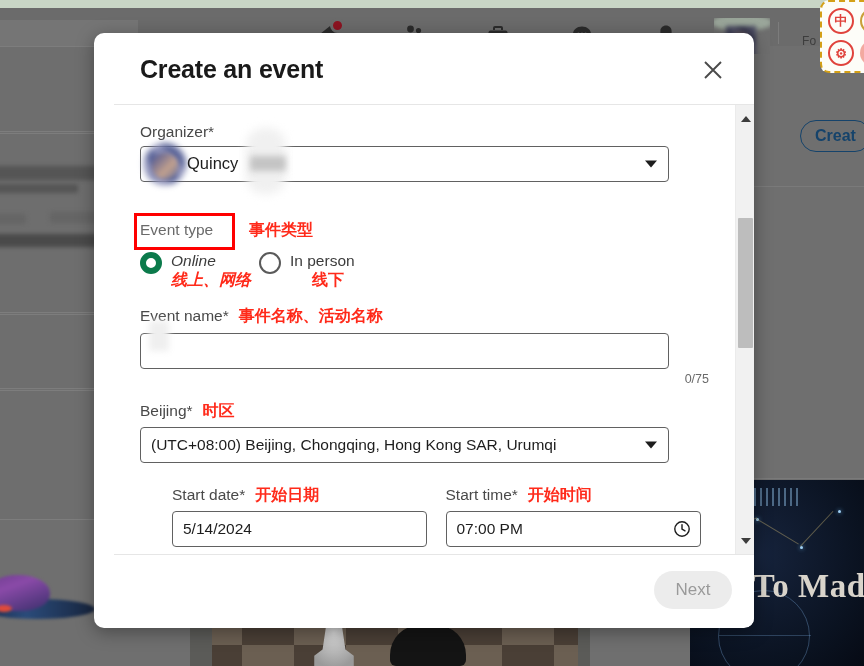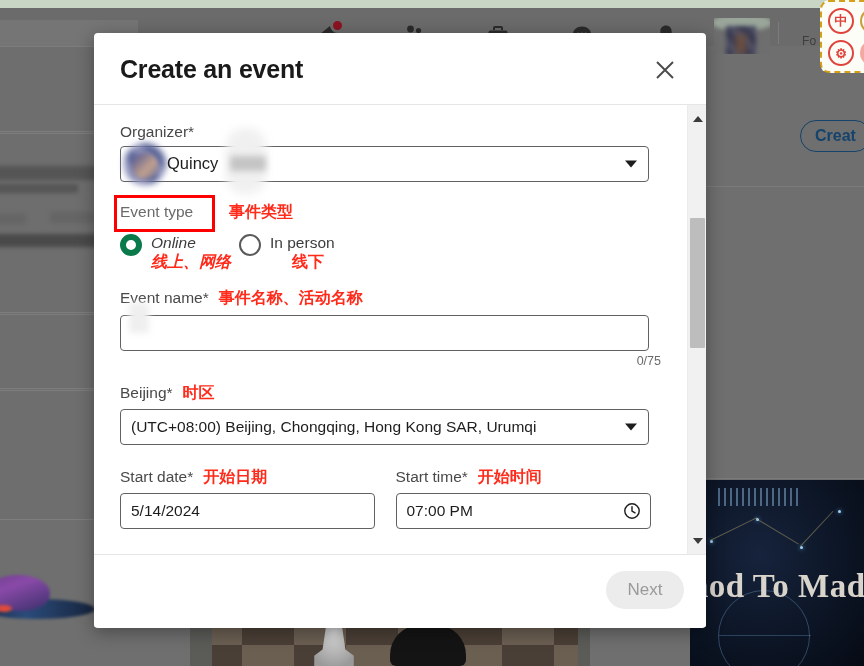--- a/index.html
+++ b/index.html
@@ -205,25 +205,26 @@
     font-family: "Liberation Serif", serif;
     font-size: 33px; font-weight: bold;
     color: #d9d4cb;
     white-space: nowrap;
     letter-spacing: .5px;
   }
 
   
   .modal {
     position: absolute; left: 94px; top: 33px;
-    width: 612px; height: 595px;
+    width: 660px; height: 595px;
     background: #ffffff;
-    border-radius: 4px;
+    border-radius: 10px;
     box-shadow: 0 4px 18px rgba(0,0,0,.35);
     overflow: hidden;
+    padding-left: 20px;
   }
   .modal-header {
     position: relative;
     height: 72px;
     border-bottom: 1px solid #e6e6e6;
     display: flex; align-items: center;
   }
   .modal-title {
     position: absolute; left: 26px; top: 22px;
     font-size: 25px; font-weight: bold; color: #1a1a1a;
@@ -307,21 +308,21 @@
 
   
   .anno-box {
     position: absolute;
     border: 3px solid #ff0000;
     pointer-events: none;
   }
 
   .event-type-label-wrap {
     position: relative;
-    margin-top: 14px;
+    margin-top: 32px;
     height: 36px;
   }
   .event-type-label {
     position: absolute; left: 0px; top: 7px;
     font-size: 15.5px; color: #6a6a6a;
   }
   .event-type-cn {
     position: absolute; left: 109px; top: 6px;
   }
 
@@ -362,21 +363,21 @@
   }
   .char-count {
     position: absolute; right: 0px; top: 39px;
     font-size: 12.5px; color: #6a6a6a;
   }
   .name-smudge {
     position: absolute; left: 9px; top: -12px;
     width: 20px; height: 30px; background: #efefef; filter: blur(3px);
   }
 
-  .row2 { display: flex; gap: 8px; margin-top: 22px; }
+  .row2 { display: flex; gap: 8px; margin-top: 22px; margin-left: 32px; }
   .col-date { width: 272px; }
   .col-time { width: 272px; margin-left: 2px; }
   .small-input {
     position: relative;
     width: 255px; height: 36px;
     border: 1px solid #616161; border-radius: 4px;
     background: #fff;
     display: flex; align-items: center;
     padding: 0 32px 0 10px;
     font-size: 15.5px; color: #1d1d1d;

